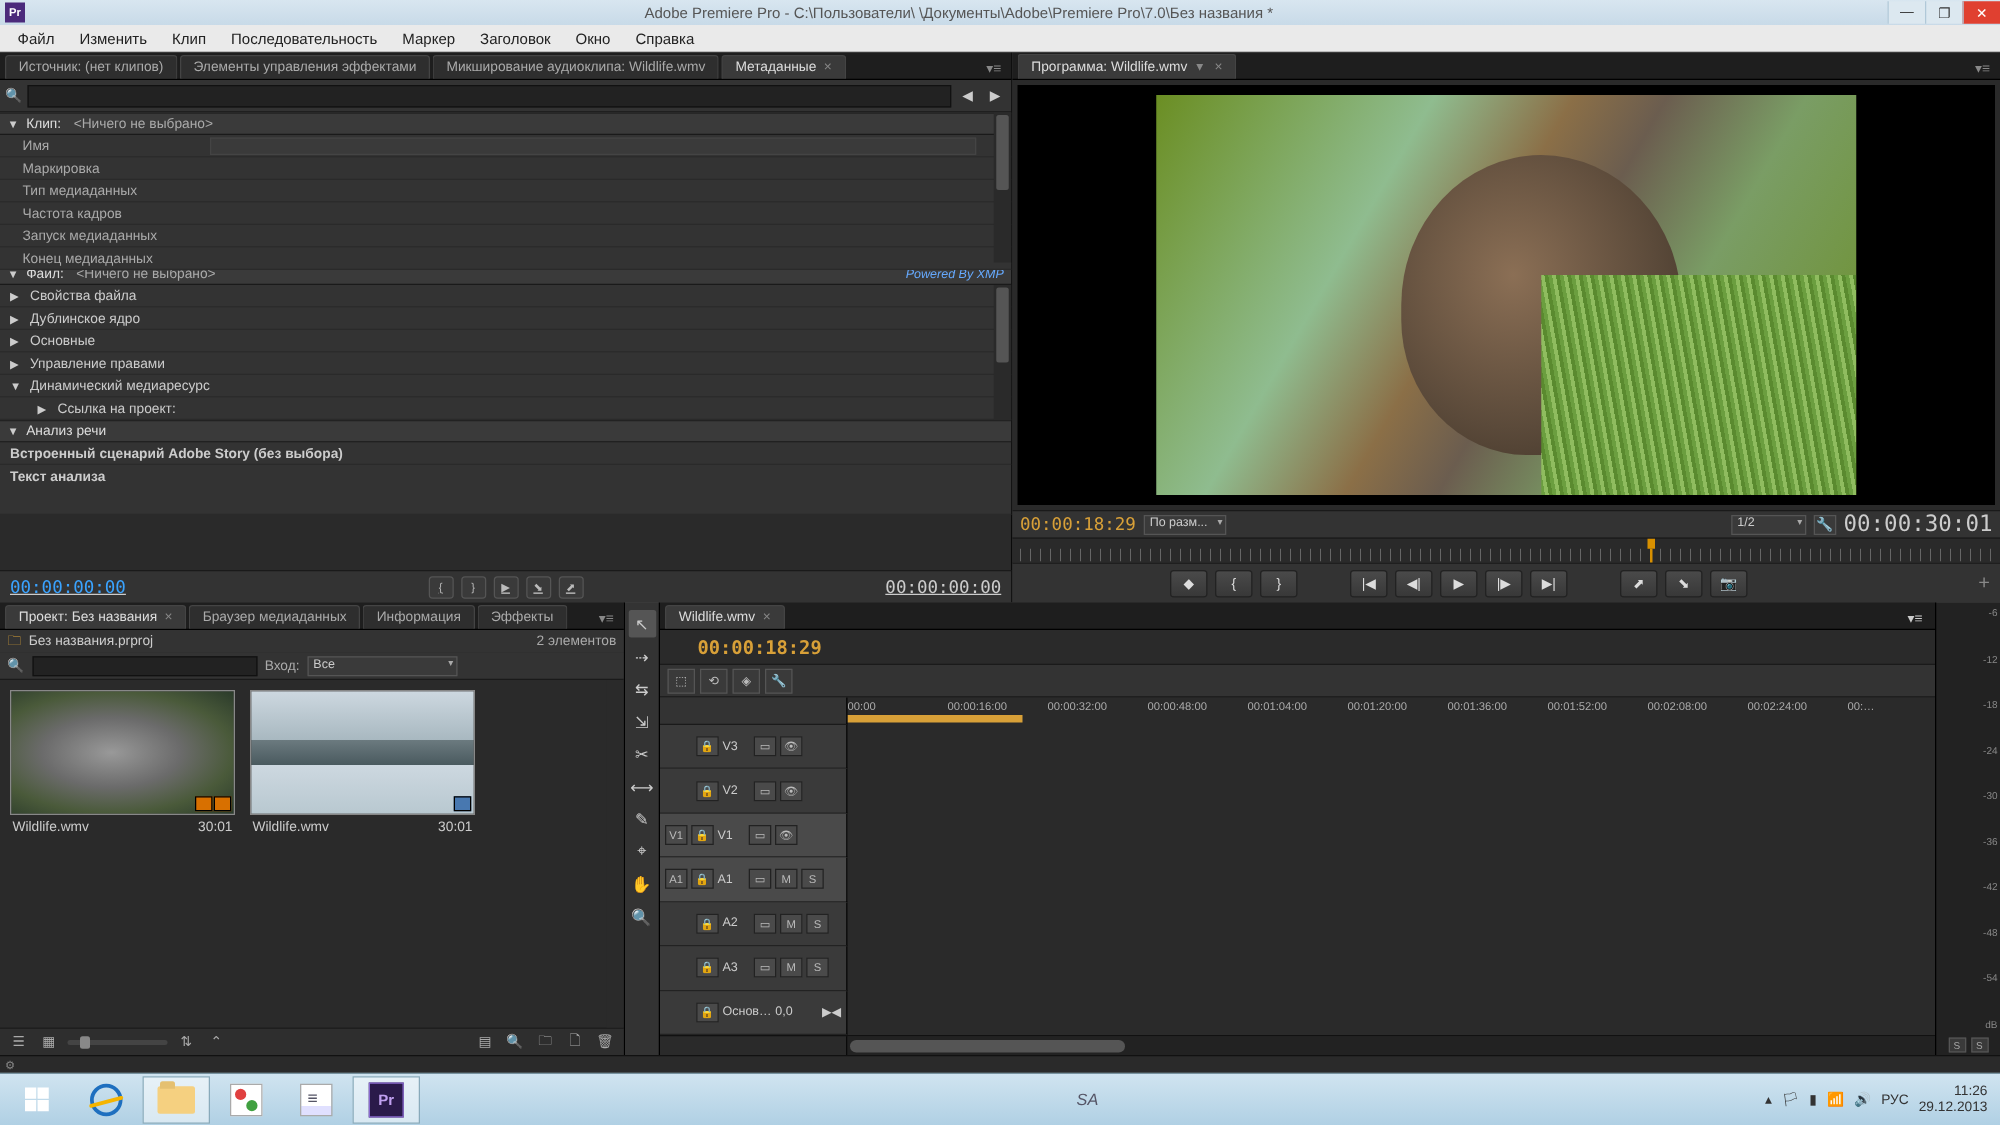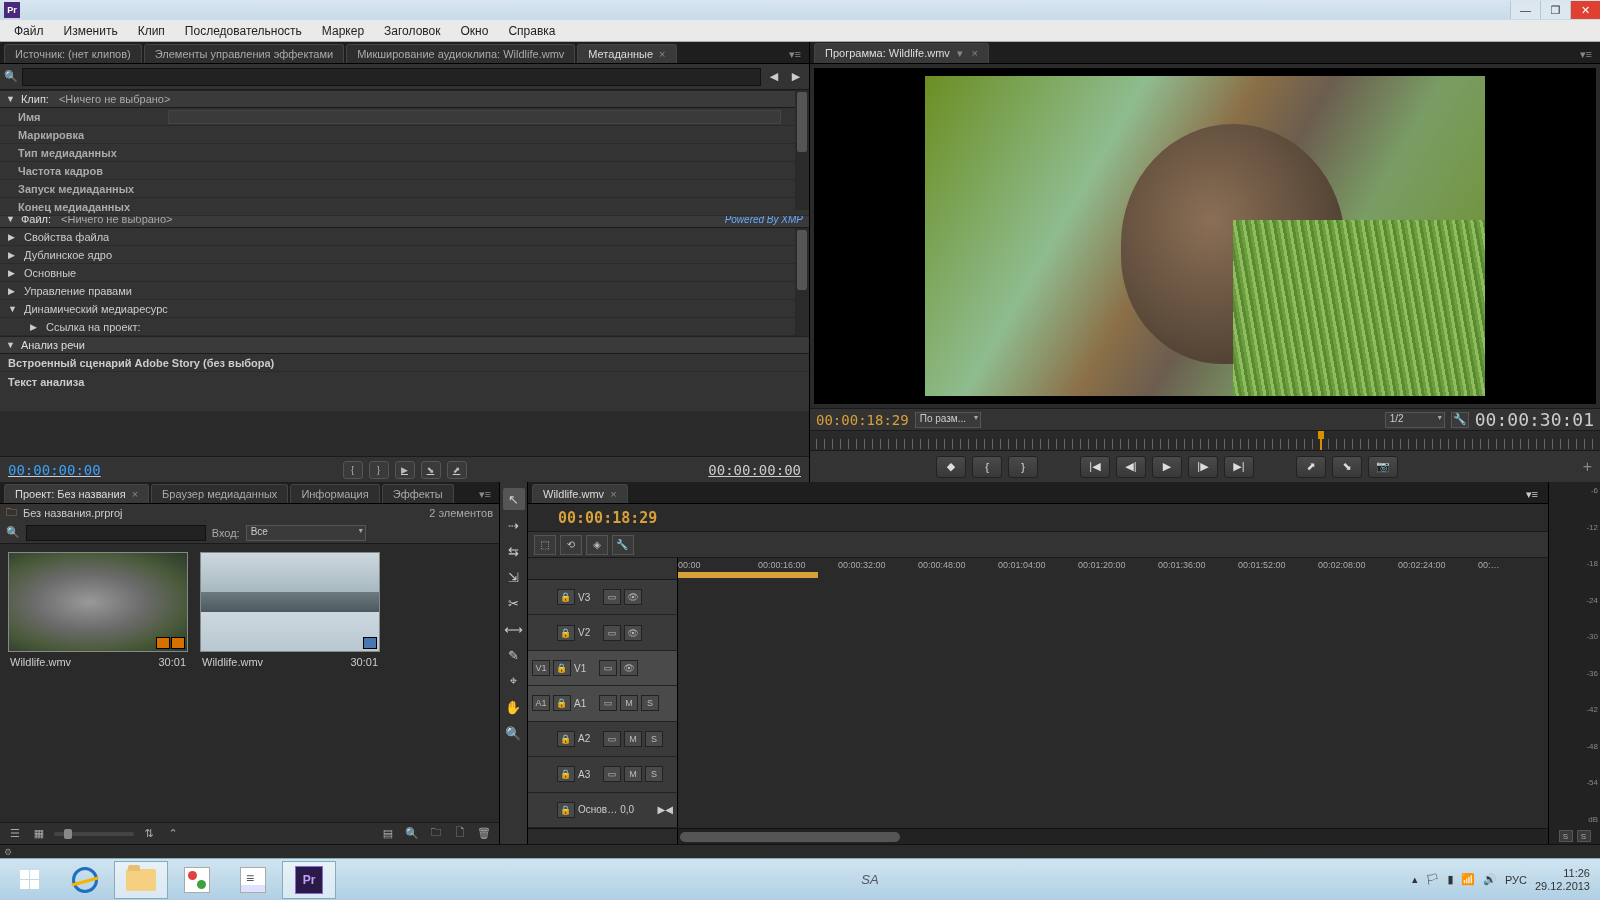--- a/index.html
+++ b/index.html
@@ -38,21 +38,21 @@
 .meta-search-row input { flex:1; height:18px; background:#222; border:1px solid #111; color:#ccc; padding:0 16px 0 4px; font-size:11px; }
 .meta-search-row .nav-arrow { width:18px; height:18px; display:flex; align-items:center; justify-content:center; color:#ccc; }
 
 .meta-section-header { height:18px; background:#3a3a3a; display:flex; align-items:center; padding:0 6px; gap:6px; border-top:1px solid #222; border-bottom:1px solid #1a1a1a; }
 .meta-section-header .tri { color:#ccc; font-size:9px; }
 .meta-section-header .lbl { font-weight:normal; color:#ddd; }
 .meta-section-header .val { color:#aaa; margin-left:4px; }
 .meta-section-header .xmp { margin-left:auto; color:#6af; font-size:10px; font-style:italic; }
 
 .meta-prop-row { height:18px; display:flex; align-items:center; padding:0 8px 0 18px; background:#333; border-bottom:1px solid #2a2a2a; }
-.meta-prop-row .plabel { width:150px; color:#aaa;font-weight:bold; }
+.meta-prop-row .plabel { width:150px; color:#aaa; }
 .meta-prop-row .pfield { flex:1; height:14px; background:#3a3a3a; border:1px solid #444; margin-right:20px; }
 
 .meta-tree-row { height:18px; display:flex; align-items:center; padding:0 8px; background:#333; border-bottom:1px solid #2a2a2a; gap:6px; }
 .meta-tree-row .tri { color:#ccc; font-size:9px; width:10px; }
 .meta-tree-row.sub { padding-left:30px; }
 
 .meta-scroll { position:relative; }
 .meta-scroll .vscroll { position:absolute; right:0; top:0; bottom:0; width:14px; background:#2a2a2a; }
 .meta-scroll .vscroll::before { content:""; position:absolute; left:2px; right:2px; top:2px; height:60px; background:#555; border-radius:2px; }
 
@@ -180,20 +180,21 @@
 .generic-icon.balls::after { content:""; position:absolute; right:3px; bottom:3px; width:9px; height:9px; background:#40a040; border-radius:50%;}
 .generic-icon.note { background:linear-gradient(#fff 0 70%, #e0e0ff 70%); }
 .generic-icon.note::before { content:"≡"; position:absolute; left:5px; top:2px; color:#556; font-size:14px;}
 
 </style>
 </head>
 <body>
 
 <div class="titlebar">
   <span class="app-icon">Pr</span>
+  <span class="title-text">Adobe Premiere Pro - C:\Пользователи\            \Документы\Adobe\Premiere Pro\7.0\Без названия *</span>
   <div class="win-btns">
     <div class="win-btn min">—</div>
     <div class="win-btn max">❐</div>
     <div class="win-btn close">✕</div>
   </div>
 </div>
 
 <div class="menubar">
   <span class="menu-item">Файл</span>
   <span class="menu-item">Изменить</span>

